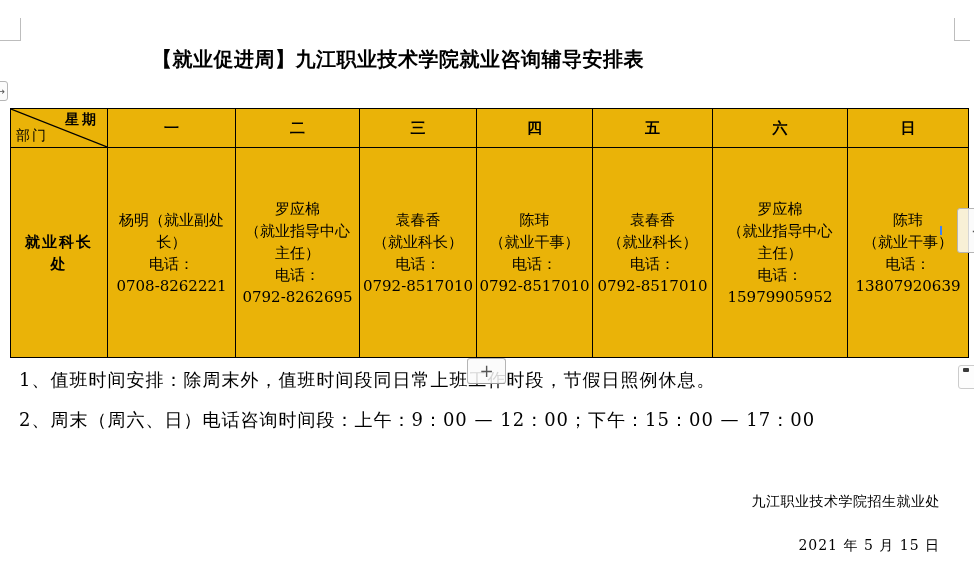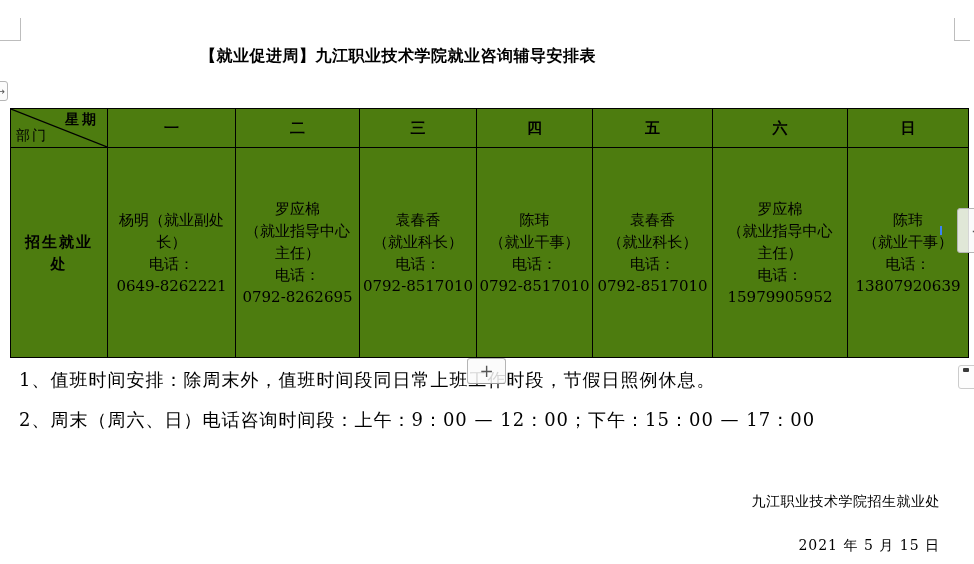--- a/index.html
+++ b/index.html
@@ -15,33 +15,33 @@
   .mark-tl {
     position: absolute; left: 0; top: 18px; width: 21px; height: 23px;
     border-right: 1px solid #bdbdbd; border-bottom: 1px solid #bdbdbd;
   }
   .mark-tr {
     position: absolute; left: 954px; top: 18px; width: 16px; height: 23px;
     border-left: 1px solid #bdbdbd; border-bottom: 1px solid #bdbdbd;
   }
   .doc-title {
     position: absolute; left: 0; top: 46px; width: 796px;
-    text-align: center; font-size: 16px; font-weight: bold;
+    text-align: center; font-size: 20px; font-weight: bold;
     letter-spacing: 0.5px;
   }
   
   table.sched {
     position: absolute; left: 10px; top: 108px;
     border-collapse: collapse; table-layout: fixed;
     width: 958px;
   }
   table.sched td {
     border: 1.5px solid #000;
     text-align: center; vertical-align: middle;
-    background: #4d7c0f;
+    background: #eab308;
   }
   tr.hdr td { height: 39px; font-weight: bold; font-size: 15px; }
   tr.body td { height: 210px; font-size: 15px; line-height: 22px; white-space: pre-line; }
   td.corner { position: relative; padding: 0; }
   td.corner svg { position: absolute; left: 0; top: 0; width: 100%; height: 100%; }
   .corner-top { position: absolute; top: 2px; right: 8px; font-size: 14px; font-weight: bold; letter-spacing: 3px; }
   .corner-bottom { position: absolute; bottom: 2px; left: 5px; font-size: 14px; font-weight: normal; letter-spacing: 2px; }
   td.rowlabel { font-weight: bold; font-size: 17px; line-height: 46px; letter-spacing: 2px; white-space: pre-line; }
   
   .note { position: absolute; left: 19px; font-size: 18px; letter-spacing: 1px; white-space: nowrap; }
@@ -96,26 +96,26 @@
     </td>
     <td>一</td>
     <td>二</td>
     <td>三</td>
     <td>四</td>
     <td>五</td>
     <td>六</td>
     <td>日</td>
   </tr>
   <tr class="body">
-    <td class="rowlabel">招生就业
+    <td class="rowlabel">就业科长
 处</td>
     <td>杨明（就业副处
 长）
 电话：
-0649-8262221</td>
+0708-8262221</td>
     <td>罗应棉
 （就业指导中心
 主任）
 电话：
 0792-8262695</td>
     <td>袁春香
 （就业科长）
 电话：
 0792-8517010</td>
     <td>陈玮

